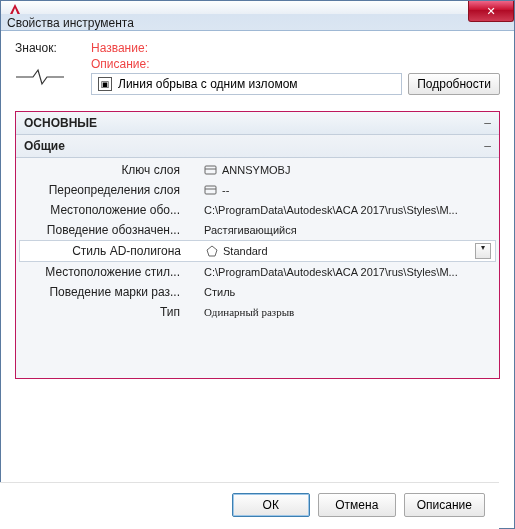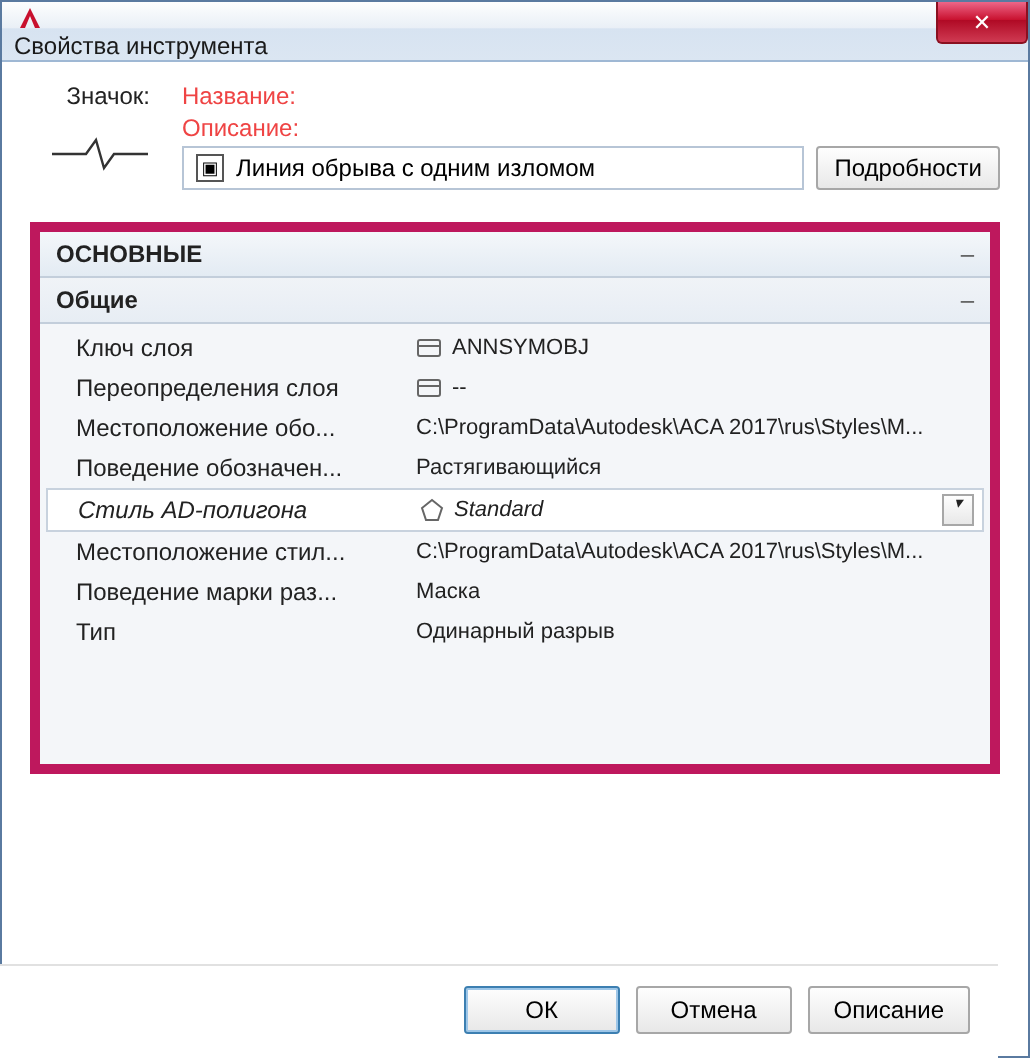--- a/index.html
+++ b/index.html
@@ -55,21 +55,21 @@
   .icon-row {
     display: flex;
     gap: 16px;
     align-items: flex-start;
     margin-bottom: 10px;
   }
   .icon-col {
     width: 60px;
     display: flex;
     flex-direction: column;
-    align-items: flex-end;
+    align-items: flex-start;
     gap: 8px;
   }
   .icon-label { color: #222; }
   .zigzag-icon {
     width: 50px; height: 28px;
     display: flex; align-items: center; justify-content: center;
   }
   .fields-col { flex: 1; }
   .field-label { color: #ef4444; margin-bottom: 2px; display: block; }
   .text-input {
@@ -100,21 +100,21 @@
   .desc-btn {
     border: 1px solid #a7a7a7;
     background: linear-gradient(#fefefe,#e8e8e8);
     padding: 3px 8px;
     font-family: inherit; font-size: 12px;
     cursor: pointer;
     border-radius: 2px;
   }
   .prop-panel {
     margin-top: 16px;
-    border: 5px solid #be185d;
+    border: 1px solid #be185d;
   }
   .cat-header {
     background: linear-gradient(#f4f7fa,#e3ebf3);
     border-bottom: 1px solid #c3cedb;
     padding: 4px 8px;
     font-weight: bold;
     display: flex; justify-content: space-between; align-items: center;
     color: #222;
   }
   .cat-header.sub {
@@ -127,25 +127,26 @@
     padding: 2px 0;
   }
   .prop-row {
     display: flex;
     align-items: center;
     padding: 2px 0 2px 18px;
     font-size: 12px;
     color: #222;
     min-height: 20px;
   }
-  .prop-row.selected { background: #fff; border: 1px solid #c8d2de; margin: 0 3px; padding-left: 15px; font-style: italic; }
+  .prop-row.selected { background: #fff; border: 1px solid #c8d2de; margin: 0 3px; padding-left: 15px; }
   .prop-key {
     width: 170px;
     white-space: nowrap; overflow: hidden; text-overflow: ellipsis;
     padding-right: 24px;
+    text-align: right;
   }
   .prop-val {
     flex: 1;
     display: flex; align-items: center; gap: 4px;
     white-space: nowrap; overflow: hidden; text-overflow: ellipsis;
     font-size: 11px;
   }
   .mini-icon {
     width: 14px; height: 12px;
     display: inline-flex; align-items: center; justify-content: center;
@@ -287,27 +288,27 @@
         </div>
         <div class="prop-row">
           <div class="prop-key">Местоположение стил...</div>
           <div class="prop-val">
             <span style="overflow: hidden; text-overflow: ellipsis;">C:\ProgramData\Autodesk\ACA 2017\rus\Styles\M...</span>
           </div>
         </div>
         <div class="prop-row">
           <div class="prop-key">Поведение марки раз...</div>
           <div class="prop-val">
-            <span style="overflow: hidden; text-overflow: ellipsis;">Маска</span>
+            <span style="overflow: hidden; text-overflow: ellipsis;">Стиль</span>
           </div>
         </div>
         <div class="prop-row">
           <div class="prop-key">Тип</div>
           <div class="prop-val">
-            <span style="overflow: hidden; text-overflow: ellipsis;">Одинарный разрыв</span>
+            <span style="overflow: hidden; text-overflow: ellipsis; font-family: Liberation Serif, serif;">Одинарный разрыв</span>
           </div>
         </div>
       </div>
     <div class="body-filler"></div>
   </div>
 
 </div>
 
 <div class="button-bar">
   <button class="dlg-btn default">ОК</button>

